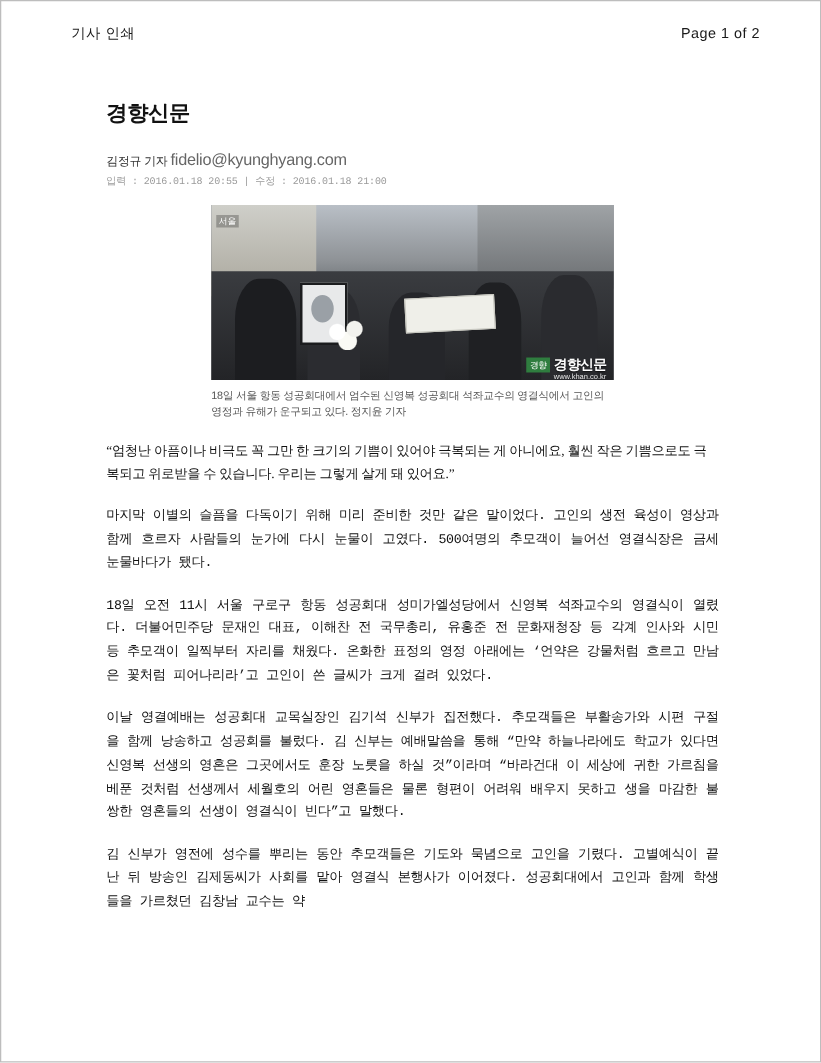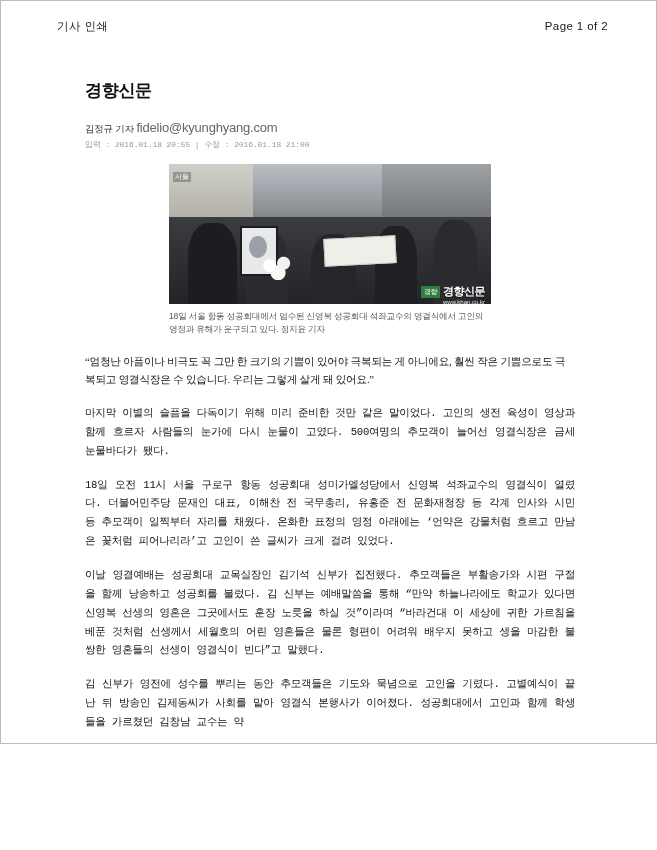--- a/index.html
+++ b/index.html
@@ -11,21 +11,21 @@
     width: 657px;
     height: 850px;
     font-family: "Liberation Serif", serif;
     color: #000000;
     position: relative;
     overflow: hidden;
   }
   .page {
     position: relative;
     width: 657px;
-    height: 744px;
+    height: 850px;
     box-sizing: border-box;
     border: 1px solid #bdbdbd;
   }
 
   
   .page-header {
     position: absolute;
     top: 18px;
     left: 0;
     right: 0;
@@ -297,21 +297,21 @@
         <div class="left-label">서울</div>
         <div class="watermark">
           <span class="wm-box">경향</span>
           <span class="wm-text">경향신문</span>
         </div>
         <div class="wm-url">www.khan.co.kr</div>
       </div>
       <div class="caption">18일 서울 항동 성공회대에서 엄수된 신영복 성공회대 석좌교수의 영결식에서 고인의 영정과 유해가 운구되고 있다. 정지윤 기자</div>
     </div>
 
-    <p class="lead">“엄청난 아픔이나 비극도 꼭 그만 한 크기의 기쁨이 있어야 극복되는 게 아니에요, 훨씬 작은 기쁨으로도 극복되고 영결식장은 수 있습니다. 우리는 그렇게 살게 돼 있어요.”</p>
+    <p class="lead">“엄청난 아픔이나 비극도 꼭 그만 한 크기의 기쁨이 있어야 극복되는 게 아니에요, 훨씬 작은 기쁨으로도 극복되고 위로받을 수 있습니다. 우리는 그렇게 살게 돼 있어요.”</p>
     <p class="body">마지막 이별의 슬픔을 다독이기 위해 미리 준비한 것만 같은 말이었다. 고인의 생전 육성이 영상과 함께 흐르자 사람들의 눈가에 다시 눈물이 고였다. 500여명의 추모객이 늘어선 영결식장은 금세 눈물바다가 됐다.</p>
     <p class="body">18일 오전 11시 서울 구로구 항동 성공회대 성미가엘성당에서 신영복 석좌교수의 영결식이 열렸다. 더불어민주당 문재인 대표, 이해찬 전 국무총리, 유홍준 전 문화재청장 등 각계 인사와 시민 등 추모객이 일찍부터 자리를 채웠다. 온화한 표정의 영정 아래에는 ‘언약은 강물처럼 흐르고 만남은 꽃처럼 피어나리라’고 고인이 쓴 글씨가 크게 걸려 있었다.</p>
     <p class="body">이날 영결예배는 성공회대 교목실장인 김기석 신부가 집전했다. 추모객들은 부활송가와 시편 구절을 함께 낭송하고 성공회를 불렀다. 김 신부는 예배말씀을 통해 “만약 하늘나라에도 학교가 있다면 신영복 선생의 영혼은 그곳에서도 훈장 노릇을 하실 것”이라며 “바라건대 이 세상에 귀한 가르침을 베푼 것처럼 선생께서 세월호의 어린 영혼들은 물론 형편이 어려워 배우지 못하고 생을 마감한 불쌍한 영혼들의 선생이 영결식이 빈다”고 말했다.</p>
     <p class="body">김 신부가 영전에 성수를 뿌리는 동안 추모객들은 기도와 묵념으로 고인을 기렸다. 고별예식이 끝난 뒤 방송인 김제동씨가 사회를 맡아 영결식 본행사가 이어졌다. 성공회대에서 고인과 함께 학생들을 가르쳤던 김창남 교수는 약</p>
 
   </div>
 
 
 </div>
 

